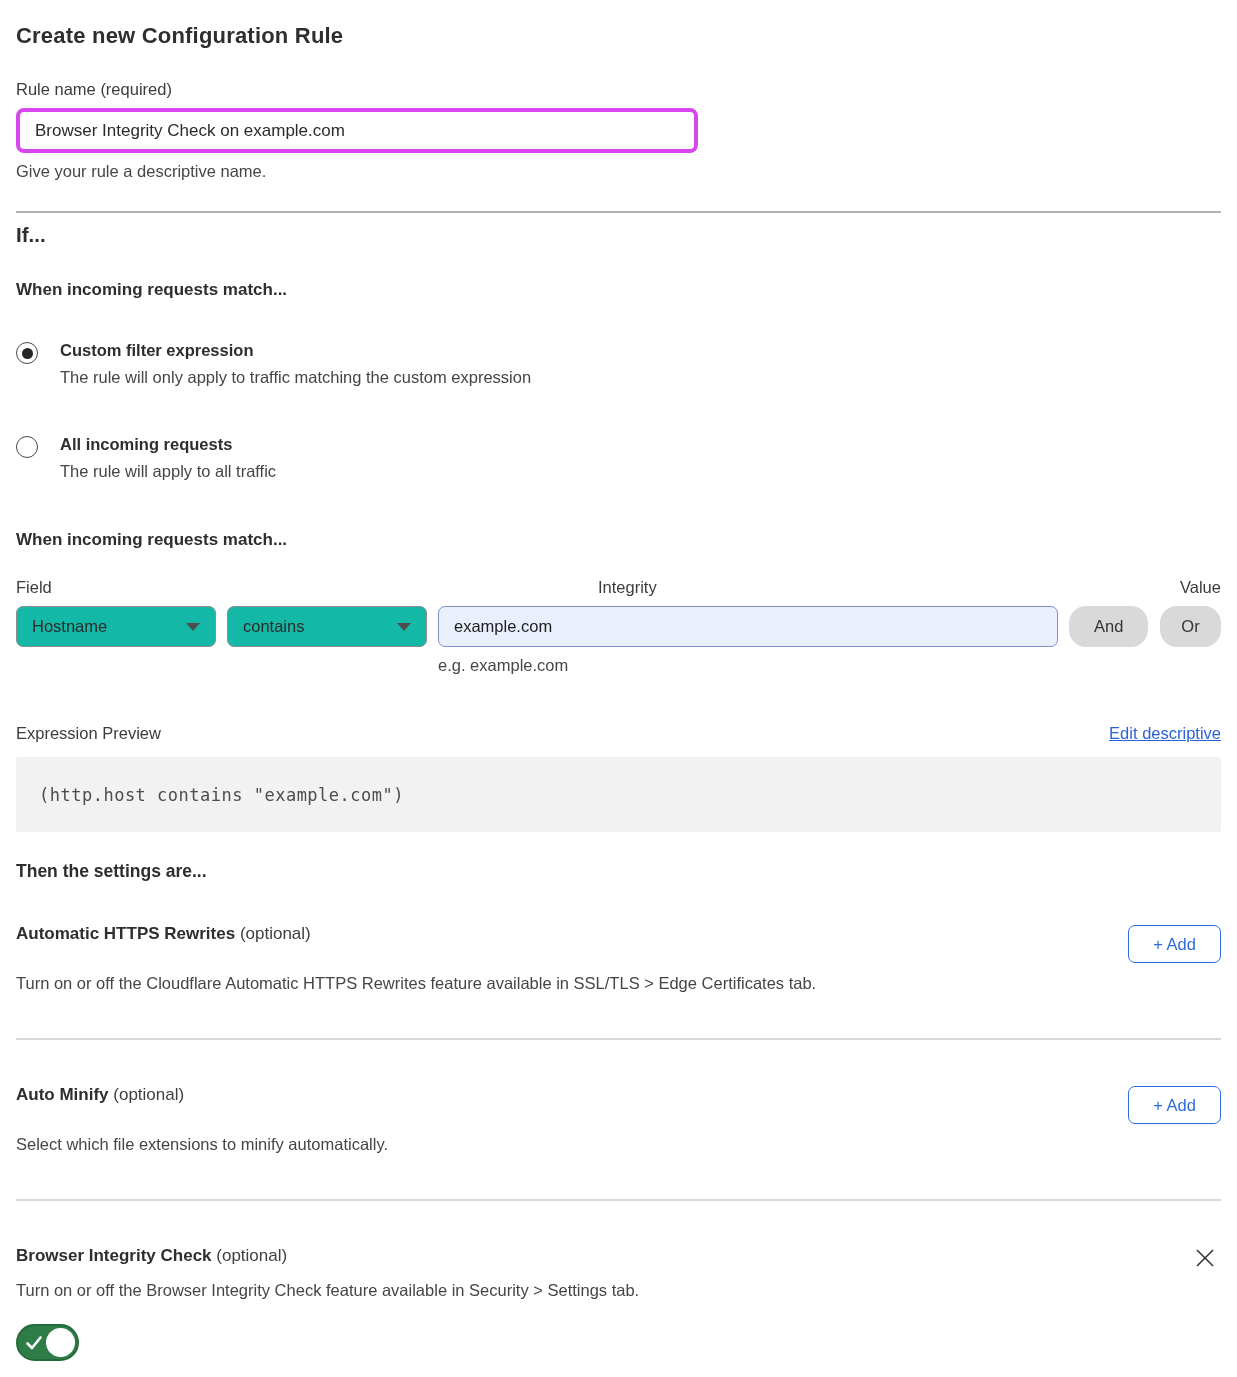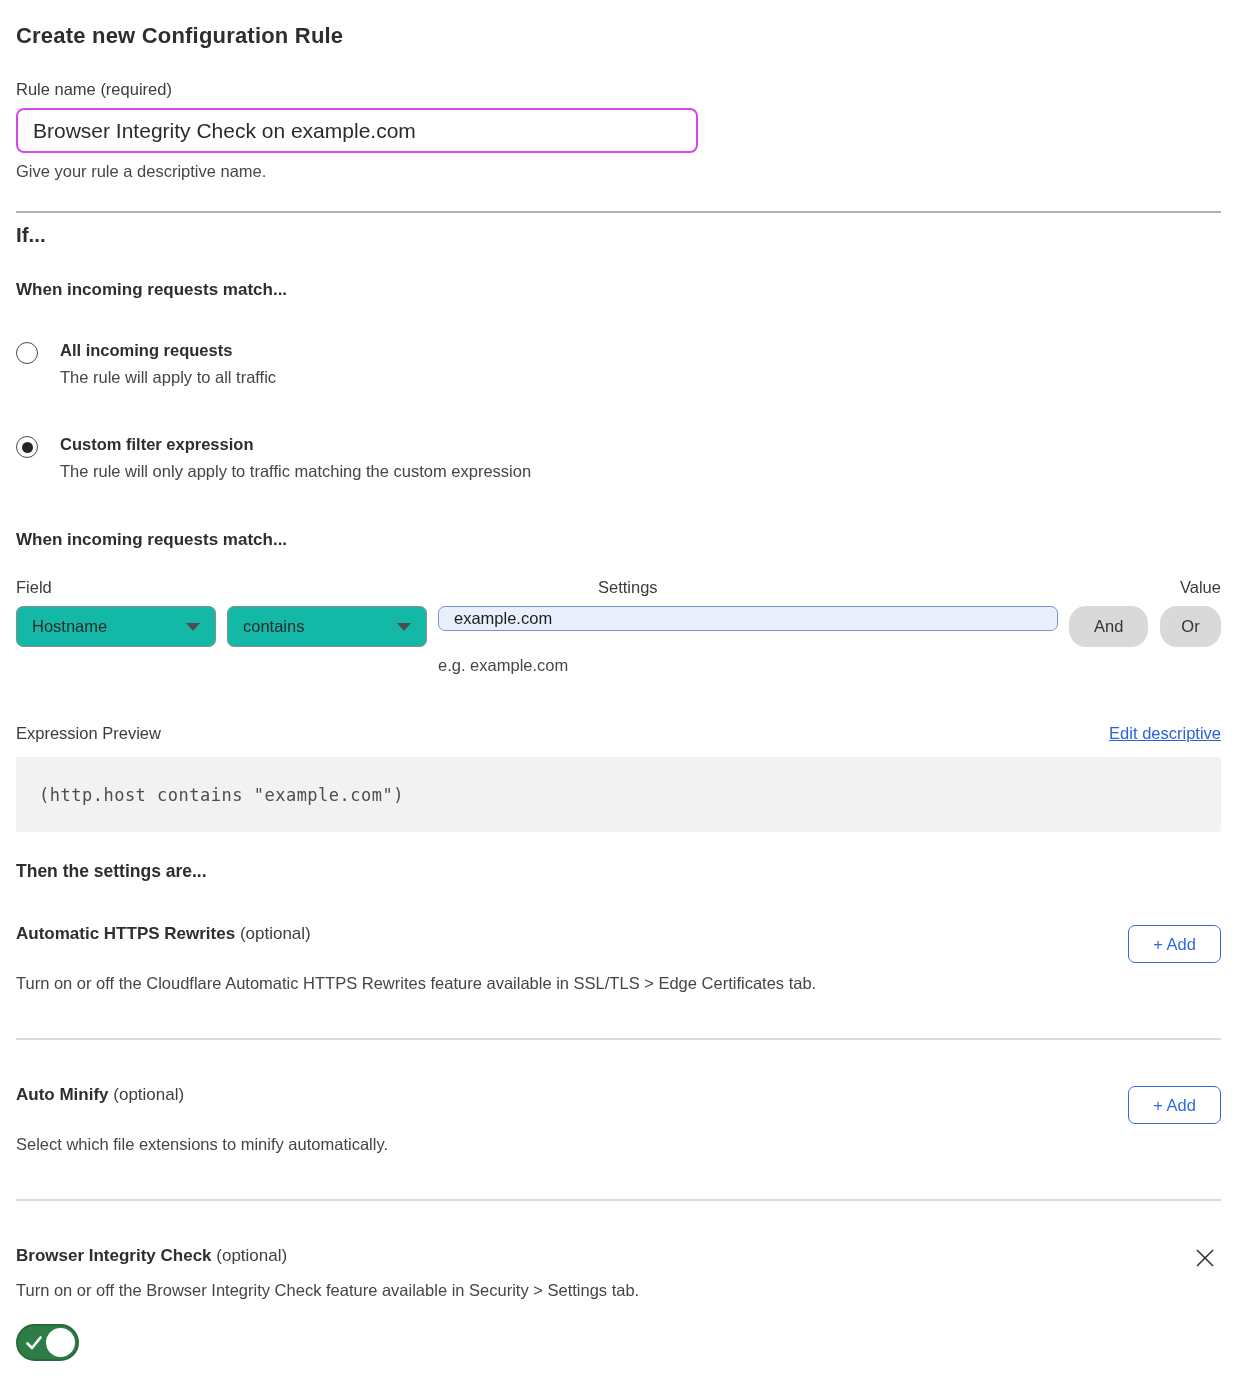--- a/index.html
+++ b/index.html
@@ -17,24 +17,24 @@
     font-size:22px; font-weight:700; color:#2e2e2e;
     letter-spacing:0.2px;
   }
 
   .field-label { margin-top:31px; font-size:16.5px; color:#3c3c3c; }
 
   .rule-name-input {
     display:block;
     margin-top:9px;
     width:682px; height:45px;
-    border:2px solid #d946ef; border-radius:8px;
+    border:4px solid #d946ef; border-radius:8px;
     padding:0 15px;
     font-family:"Liberation Sans", sans-serif;
-    font-size:21px; color:#2b2b2b;
+    font-size:17px; color:#2b2b2b;
     background:#ffffff;
     outline:none;
   }
   .help-text { margin-top:9px; font-size:16.5px; color:#474747; }
 
   .divider-strong {
     margin-top:30px;
     border:none; border-top:2px solid #b3b3b3;
   }
   .divider-light {
@@ -78,21 +78,21 @@
     margin-right:11px;
     cursor:pointer;
   }
   .chevron {
     width:0; height:0;
     border-left:7px solid transparent;
     border-right:7px solid transparent;
     border-top:8px solid #4d4d4d;
   }
   .value-input {
-    width:620px; height:25px;
+    width:620px; height:41px;
     border:1px solid #7e90cf; border-radius:7px;
     background:#e9effc;
     padding:0 15px;
     font-family:"Liberation Sans", sans-serif;
     font-size:16.5px; color:#1f1f1f;
     outline:none;
   }
   .conj-btn {
     height:41px; border:none; border-radius:17px;
     background:#d9d9d9; color:#333;
@@ -168,40 +168,40 @@
   <div class="field-label">Rule name (required)</div>
   <input class="rule-name-input" type="text" value="Browser Integrity Check on example.com" style="">
   <div class="help-text">Give your rule a descriptive name.</div>
 
   <hr class="divider-strong">
 
   <h2 class="if-heading">If...</h2>
   <h3 class="sub-heading">When incoming requests match...</h3>
 
   <div class="radio-row">
+    <span class="radio-circle checked"></span>
+    <span class="radio-texts">
+      <div class="radio-label">Custom filter expression</div>
+      <div class="radio-desc">The rule will only apply to traffic matching the custom expression</div>
+    </span>
+  </div>
+
+  <div class="radio-row">
     <span class="radio-circle"></span>
     <span class="radio-texts">
       <div class="radio-label">All incoming requests</div>
       <div class="radio-desc">The rule will apply to all traffic</div>
     </span>
   </div>
 
-  <div class="radio-row">
-    <span class="radio-circle checked"></span>
-    <span class="radio-texts">
-      <div class="radio-label">Custom filter expression</div>
-      <div class="radio-desc">The rule will only apply to traffic matching the custom expression</div>
-    </span>
-  </div>
-
   <h3 class="sub-heading" style="margin-top:49px;">When incoming requests match...</h3>
 
   <div class="builder-labels">
     <div class="lbl-field">Field</div>
-    <div class="lbl-operator">Settings</div>
+    <div class="lbl-operator">Integrity</div>
     <div>Value</div>
   </div>
 
   <div class="builder-row">
     <div class="select-box">
       <span>Hostname</span>
       <span class="chevron"></span>
     </div>
     <div class="select-box">
       <span>contains</span>

